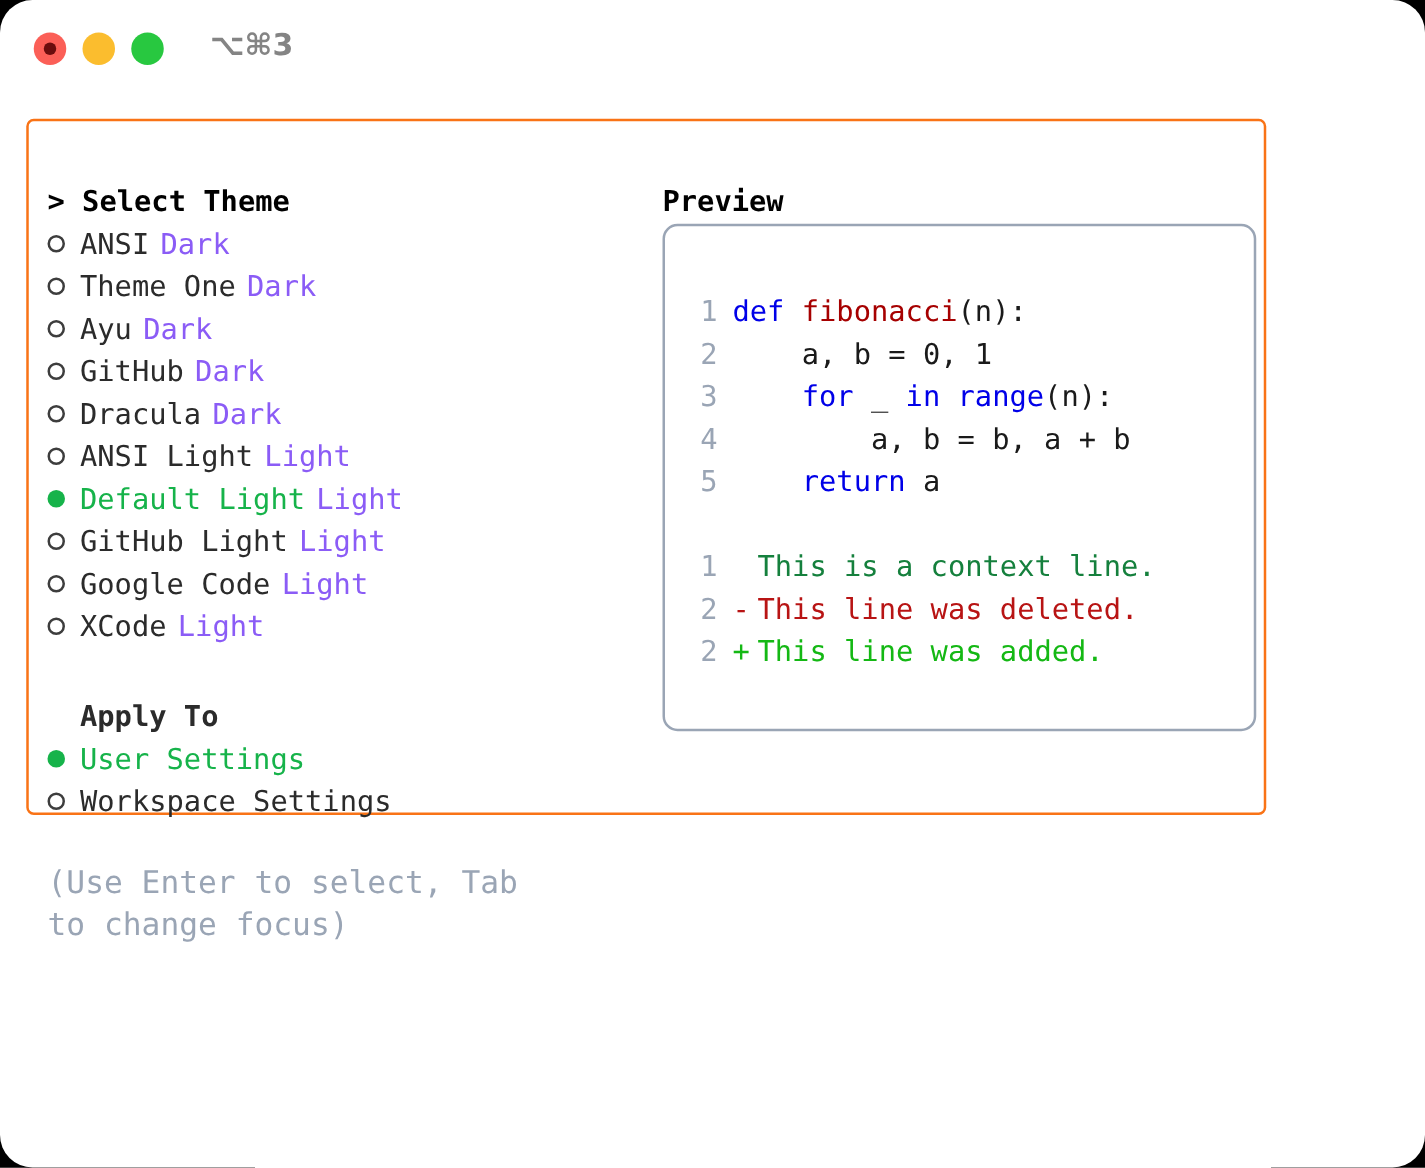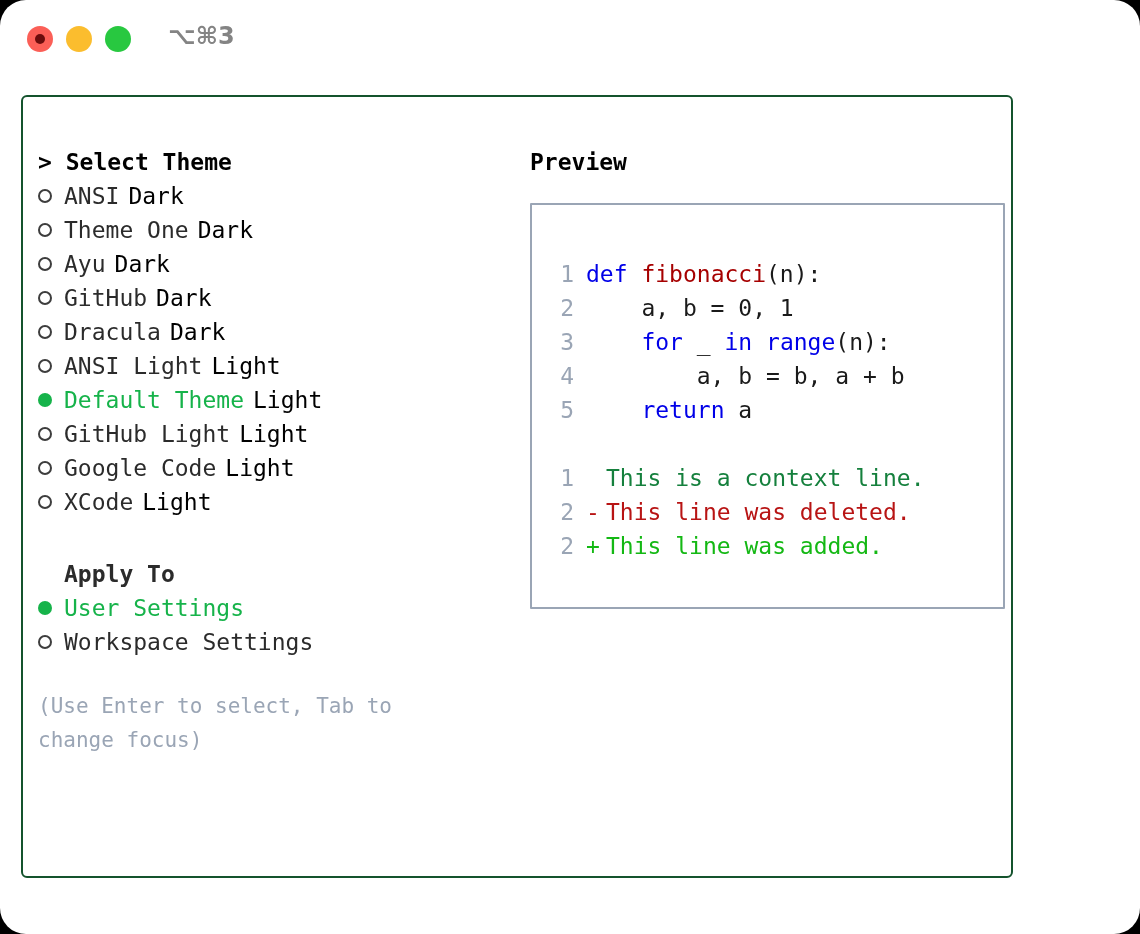--- a/index.html
+++ b/index.html
@@ -63,22 +63,22 @@
     letter-spacing: 0px;
     font-family: "DejaVu Sans", sans-serif;
   }
 
   
   #panel {
     position: absolute;
     left: 21px;
     top: 95px;
     width: 992px;
-    height: 783px;
-    border: 2px solid #14532d;
+    height: 557px;
+    border: 2px solid #f97316;
     border-radius: 6px;
     box-sizing: border-box;
     background: #ffffff;
   }
 
   
   #left-col {
     position: absolute;
     left: 15px;
     top: 48px;
@@ -119,39 +119,39 @@
   .bullet.hollow {
     border: 2px solid #3d3d3d;
     box-sizing: border-box;
     background: transparent;
   }
 
   .label { }
   .row.selected .label { color: #16b34a; }
 
   .tag {
-    color: #000000;
+    color: #8b5cf6;
     margin-left: 9px;
     text-align: right;
   }
 
   .group-title {
     font-size: 23px;
     color: #2b2b2b;
     height: 34px;
     line-height: 34px;
     padding-left: 26px;
     font-weight: bold;
   }
 
   .spacer-lg { height: 38px; }
   .spacer-md { height: 30px; }
 
   #hint {
-    font-size: 21px;
+    font-size: 25px;
     color: #9aa5b5;
     line-height: 34px;
     width: 420px;
   }
 
   
   #right-col {
     position: absolute;
     left: 479px;
     top: 48px;
@@ -161,25 +161,24 @@
 
   #preview-title {
     font-size: 23px;
     font-weight: bold;
     color: #000000;
     height: 34px;
     line-height: 34px;
   }
 
   #preview-box {
-    margin-top: 24px;
     width: 475px;
     height: 406px;
     border: 2px solid #9aa5b5;
-    border-radius: 1px;
+    border-radius: 12px;
     box-sizing: border-box;
     background: #ffffff;
     position: relative;
     text-decoration: underline;
   }
 
   #code-area {
     position: absolute;
     left: 18px;
     top: 52px;
@@ -228,21 +227,21 @@
 
     <div id="left-col">
       <div class="row header-row">&gt; Select Theme</div>
       <div id="theme-list">
           <div class="row"><span class="marker"><span class="bullet hollow"></span></span><span class="label">ANSI</span><span class="tag">Dark</span></div>
           <div class="row"><span class="marker"><span class="bullet hollow"></span></span><span class="label">Theme One</span><span class="tag">Dark</span></div>
           <div class="row"><span class="marker"><span class="bullet hollow"></span></span><span class="label">Ayu</span><span class="tag">Dark</span></div>
           <div class="row"><span class="marker"><span class="bullet hollow"></span></span><span class="label">GitHub</span><span class="tag">Dark</span></div>
           <div class="row"><span class="marker"><span class="bullet hollow"></span></span><span class="label">Dracula</span><span class="tag">Dark</span></div>
           <div class="row"><span class="marker"><span class="bullet hollow"></span></span><span class="label">ANSI Light</span><span class="tag">Light</span></div>
-          <div class="row selected"><span class="marker"><span class="bullet filled"></span></span><span class="label">Default Theme</span><span class="tag">Light</span></div>
+          <div class="row selected"><span class="marker"><span class="bullet filled"></span></span><span class="label">Default Light</span><span class="tag">Light</span></div>
           <div class="row"><span class="marker"><span class="bullet hollow"></span></span><span class="label">GitHub Light</span><span class="tag">Light</span></div>
           <div class="row"><span class="marker"><span class="bullet hollow"></span></span><span class="label">Google Code</span><span class="tag">Light</span></div>
           <div class="row"><span class="marker"><span class="bullet hollow"></span></span><span class="label">XCode</span><span class="tag">Light</span></div>
         </div>
 
       <div class="spacer-lg"></div>
 
       <div class="group-title">Apply To</div>
       <div id="apply-list">
           <div class="row selected"><span class="marker"><span class="bullet filled"></span></span><span class="label">User Settings</span></div>

